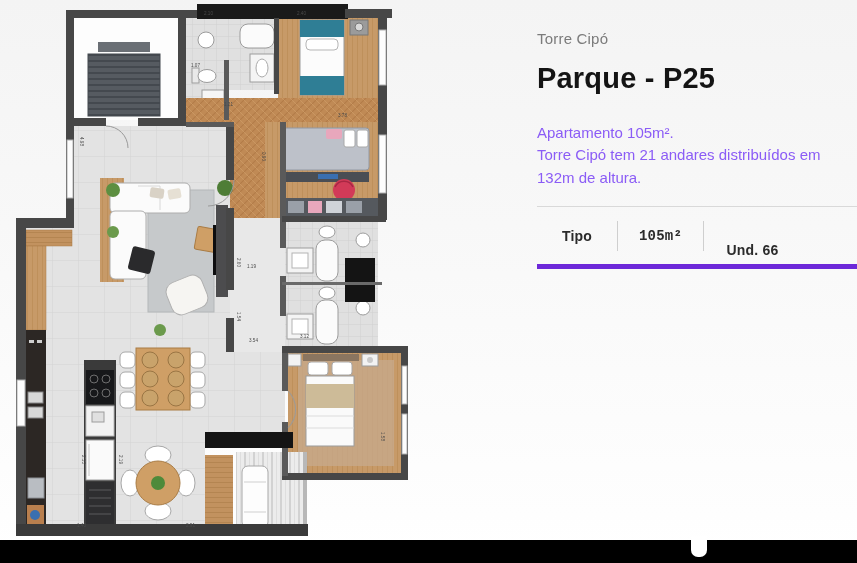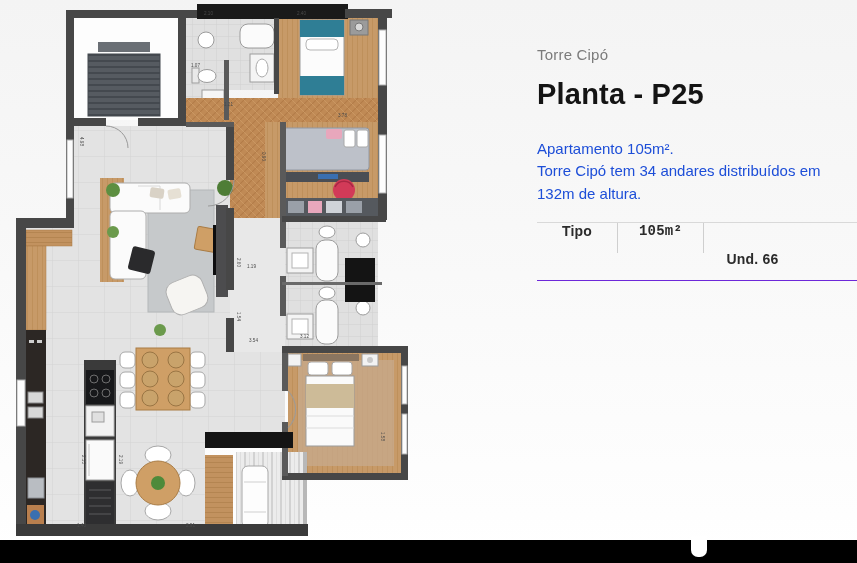--- a/index.html
+++ b/index.html
@@ -5,26 +5,26 @@
   html,body{margin:0;padding:0;}
   body{
     width:857px;height:563px;position:relative;overflow:hidden;
     background:linear-gradient(180deg,#f4f4f4 0%,#f8f8f8 40%,#ffffff 100%);
     font-family:"Liberation Sans",sans-serif;
   }
   
   .plan-wrap{position:absolute;left:0;top:0;width:500px;height:563px;}
   
   .right-panel{position:absolute;left:537px;top:0;width:320px;}
-  .overline{margin-top:46px;font-size:15px;color:#7b7b7b;letter-spacing:.2px;}
+  .overline{margin-top:30px;font-size:15px;color:#7b7b7b;letter-spacing:.2px;}
   .title{margin:15px 0 0;font-size:29px;font-weight:700;color:#141414;letter-spacing:.2px;}
-  .desc{margin-top:27px;font-size:15px;line-height:22.4px;color:#1d4ed8;width:314px;}
+  .desc{margin-top:27px;font-size:15px;line-height:22.4px;color:#8b5cf6;width:314px;}
   .desc p{margin:0;}
-  .specs{margin-top:17px;width:320px;height:57px;border-top:1px solid #d9d9d9;border-bottom:1px solid #6d28d9;
-         display:flex;}
+  .specs{margin-top:17px;width:320px;height:57px;border-top:1px solid #d9d9d9;border-bottom:5px solid #6d28d9;
+         display:flex;align-items:center;}
   .cell{text-align:center;font-weight:700;font-size:14px;color:#2b2b2b;letter-spacing:.2px;}
   .cell.c1{width:80px;}
   .cell.c2{width:85px;font-family:Liberation Mono, monospace;}
   .cell.c3{width:97px;margin-top:28px;}
   .vdiv{width:1px;height:30px;background:#cfcfcf;}
   
   .bottom-bar{position:absolute;left:0;top:540px;width:857px;height:23px;background:#000;}
   .scroll-tab{position:absolute;left:691px;top:536px;width:16px;height:21px;background:#fff;
               border-radius:0 0 7px 7px;}
 </style>
@@ -293,24 +293,24 @@
         <text transform="translate(82,455) rotate(90)">2.13</text>
         <text transform="translate(119,455) rotate(90)">2.19</text>
         <text transform="translate(77,527) rotate(0)">1.40</text>
         <text transform="translate(186,527) rotate(0)">2.91</text>
       </g>
 </svg>
 </div>
 
 <div class="right-panel">
   <div class="overline">Torre Cipó</div>
-  <h1 class="title">Planta - P25</h1>
+  <h1 class="title">Parque - P25</h1>
   <div class="desc">
     <p>Apartamento 105m².</p>
-    <p>Torre Cipó tem 34 andares distribuídos em 132m de altura.</p>
+    <p>Torre Cipó tem 21 andares distribuídos em 132m de altura.</p>
   </div>
   <div class="specs">
     <div class="cell c1">Tipo</div>
     <div class="vdiv"></div>
     <div class="cell c2">105m²</div>
     <div class="vdiv"></div>
     <div class="cell c3">Und. 66</div>
   </div>
 </div>
 

